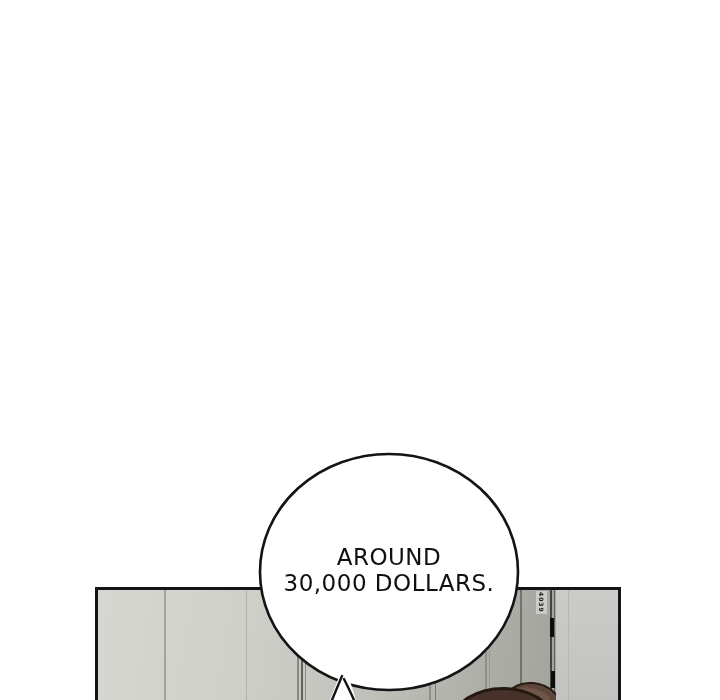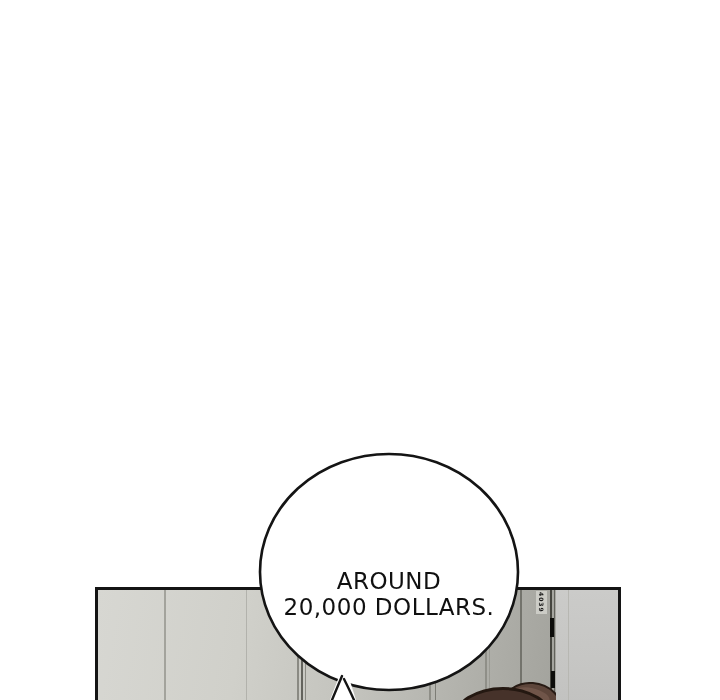--- a/index.html
+++ b/index.html
@@ -56,21 +56,21 @@
   }
   .hair-front{
     position:absolute;left:-2px;top:5px;width:94px;height:58px;border-radius:50%;
     background:#46322a;border:3px solid #241811;
   }
   
   .bubble-svg{position:absolute;left:0;top:0;width:720px;height:700px;z-index:5;}
   .bubble-text{
     position:absolute;left:239px;top:544px;width:300px;z-index:6;
     text-align:center;color:#101010;
-    font-size:23px;line-height:26px;letter-spacing:0.5px;font-weight:500;margin-top:24px;
+    font-size:23px;line-height:26px;letter-spacing:0.5px;font-weight:500;
   }
 </style>
 </head>
 <body>
 
 <div class="stage">
 
   <div class="panel">
     <div class="seam s164"></div>
     <div class="seam s246"></div>
@@ -102,16 +102,16 @@
 
   <svg class="bubble-svg" viewBox="0 0 720 700" xmlns="http://www.w3.org/2000/svg">
     <ellipse cx="389" cy="572" rx="129" ry="118" fill="#ffffff" stroke="#141414" stroke-width="2.6"></ellipse>
     <path d="M 340,674 L 330,700 L 356,700 L 350,681 Z" fill="#ffffff"></path>
     <path d="M 342,676 L 332,700" fill="none" stroke="#141414" stroke-width="2.4" stroke-linecap="round"></path>
     <path d="M 344,679 Q 350,691 354,700" fill="none" stroke="#141414" stroke-width="2.4" stroke-linecap="round"></path>
   </svg>
 
   <div class="bubble-text">
     <div>AROUND</div>
-    <div>20,000 DOLLARS.</div>
+    <div>30,000 DOLLARS.</div>
   </div>
 
 </div>
 
 </body></html>

